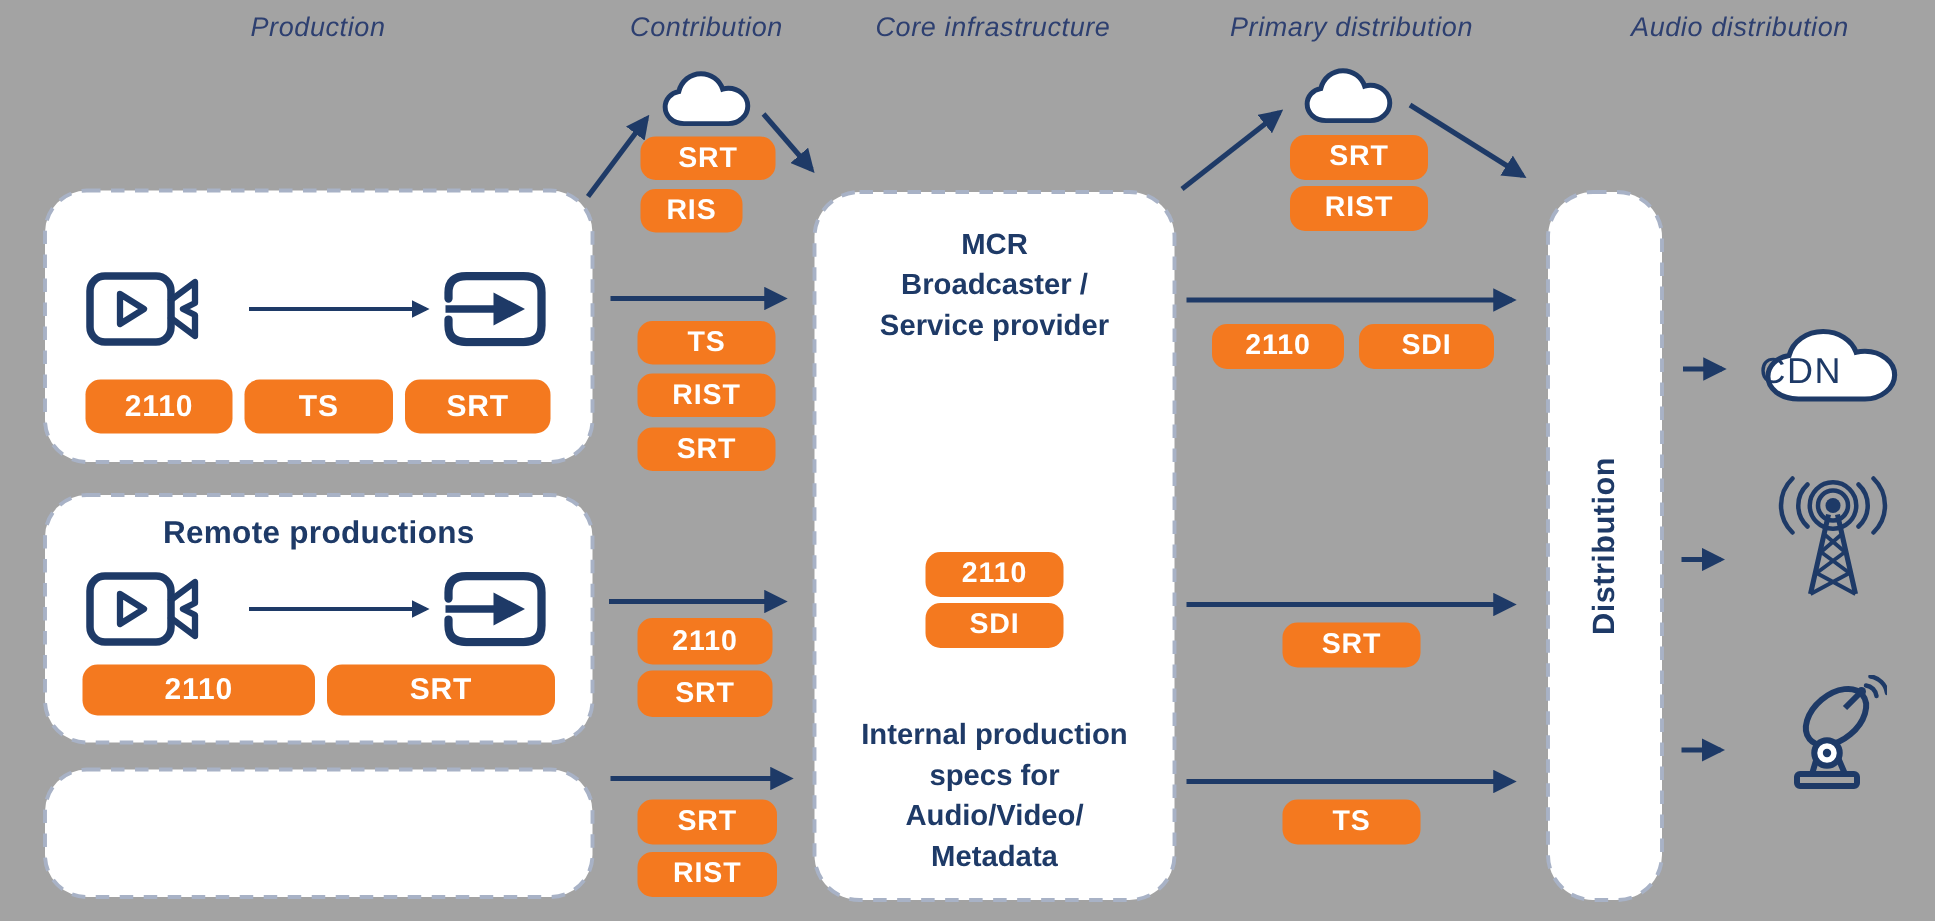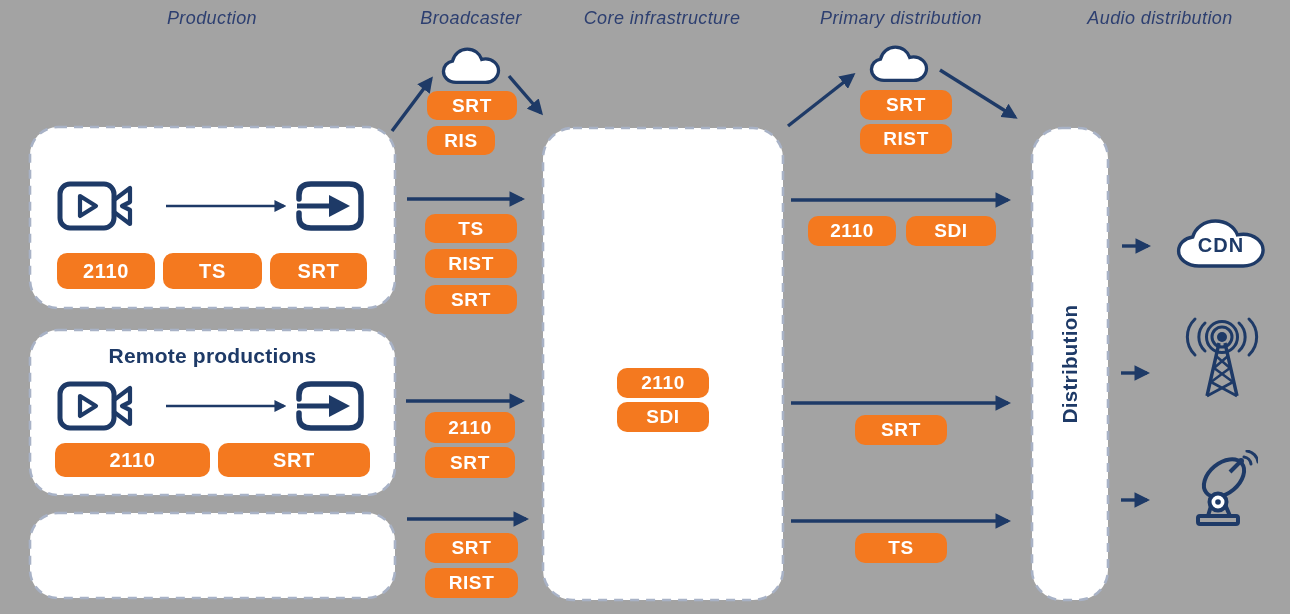--- a/index.html
+++ b/index.html
@@ -11,22 +11,22 @@
        color:#2D3F70;letter-spacing:.4px;white-space:nowrap;}
   .boxtitle{position:absolute;text-align:center;font-weight:bold;font-size:21px;color:#1E3A67;
             letter-spacing:.2px;}
   .badge{position:absolute;background:#F4791F;border-radius:10px;color:#fff;font-weight:bold;
          display:flex;align-items:center;justify-content:center;font-size:19px;letter-spacing:.6px;}
   .coretext{position:absolute;left:543px;width:240px;text-align:center;font-weight:bold;
             font-size:19.5px;line-height:27px;color:#1E3A67;white-space:pre-line;}
   .vlabel{position:absolute;left:970px;top:349px;width:200px;height:30px;display:flex;
           align-items:center;justify-content:center;transform:rotate(-90deg);
           font-weight:bold;font-size:20.5px;color:#1E3A67;letter-spacing:.3px;}
-  .cdn-label{position:absolute;left:1173px;top:234px;width:96px;text-align:center;
-             font-weight:bold;font-size:20px;letter-spacing:1px;color:#1E3A67;}
+  .cdn-label{position:absolute;left:1173px;top:234px;width:96px;
+             font-weight:normal;font-size:24px;letter-spacing:1px;color:#1E3A67;}
 </style>
 </head>
 <body>
 
 <div class="canvas">
 
   <svg class="layer" viewBox="0 0 1290 614">
     <defs>
       <marker id="ah" viewBox="0 0 10 10" refX="8" refY="5" markerWidth="4.6" markerHeight="4.6" orient="auto-start-reverse">
         <path d="M0 0 L10 5 L0 10 z" fill="#1E3A67"></path>
@@ -56,21 +56,21 @@
       <path d="M1121 373 L1147 373"></path>
       <path d="M1121 500 L1147 500"></path>
     </g>
     <g stroke="#1E3A67" stroke-width="2.6" fill="none" marker-end="url(#ah)">
       <path d="M166 206 L284 206"></path>
       <path d="M166 406 L284 406"></path>
     </g>
   </svg>
 
   <div class="hdr" style="left:212px">Production</div>
-  <div class="hdr" style="left:471px">Broadcaster</div>
+  <div class="hdr" style="left:471px">Contribution</div>
   <div class="hdr" style="left:662px">Core infrastructure</div>
   <div class="hdr" style="left:901px">Primary distribution</div>
   <div class="hdr" style="left:1160px">Audio distribution</div>
 
   <span class="abs" style="left:57px;top:181px">
     <svg width="82" height="50" viewBox="0 0 82 50" fill="none" stroke="#1E3A67">
       <rect x="3" y="3" width="54" height="44" rx="10" stroke-width="5"></rect>
       <path d="M23 15 L39 25 L23 35 Z" stroke-width="4.2" stroke-linejoin="round"></path>
       <path d="M57 19 L73 7 L73 21 L65 25 L73 29 L73 43 L57 31" stroke-width="4.2" stroke-linejoin="round" stroke-linecap="round"></path>
     </svg>
@@ -113,22 +113,29 @@
   <div class="badge" style="left:427px;top:91px;width:90px;height:29px">SRT</div>
   <div class="badge" style="left:427px;top:126px;width:68px;height:29px">RIS</div>
   <div class="badge" style="left:425px;top:214px;width:92px;height:29px">TS</div>
   <div class="badge" style="left:425px;top:249px;width:92px;height:29px">RIST</div>
   <div class="badge" style="left:425px;top:285px;width:92px;height:29px">SRT</div>
   <div class="badge" style="left:425px;top:412px;width:90px;height:31px">2110</div>
   <div class="badge" style="left:425px;top:447px;width:90px;height:31px">SRT</div>
   <div class="badge" style="left:425px;top:533px;width:93px;height:30px">SRT</div>
   <div class="badge" style="left:425px;top:568px;width:93px;height:30px">RIST</div>
 
+  <div class="coretext" style="top:150px">MCR
+Broadcaster /
+Service provider</div>
   <div class="badge" style="left:617px;top:368px;width:92px;height:30px">2110</div>
   <div class="badge" style="left:617px;top:402px;width:92px;height:30px">SDI</div>
+  <div class="coretext" style="top:477px">Internal production
+specs for
+Audio/Video/
+Metadata</div>
 
   <span class="abs" style="left:869px;top:41px">
     <svg width="64" height="46" viewBox="0 0 58 42">
       <path d="M13.5 36 C6.5 36 2 31.2 2 25.9 C2 21.2 5.5 17.3 10.3 16.5 C11.8 10.2 17.2 5.6 23.8 5.6 C30 5.6 35.2 9.5 37 15 C38.1 14.7 39.3 14.5 40.5 14.5 C47 14.5 52.3 19.4 52.3 25.2 C52.3 31.1 47 36 40.5 36 Z" fill="#fff" stroke="#1E3A67" stroke-width="3"></path>
     </svg>
   </span>
   <div class="badge" style="left:860px;top:90px;width:92px;height:30px">SRT</div>
   <div class="badge" style="left:860px;top:124px;width:92px;height:30px">RIST</div>
   <div class="badge" style="left:808px;top:216px;width:88px;height:30px">2110</div>
   <div class="badge" style="left:906px;top:216px;width:90px;height:30px">SDI</div>

